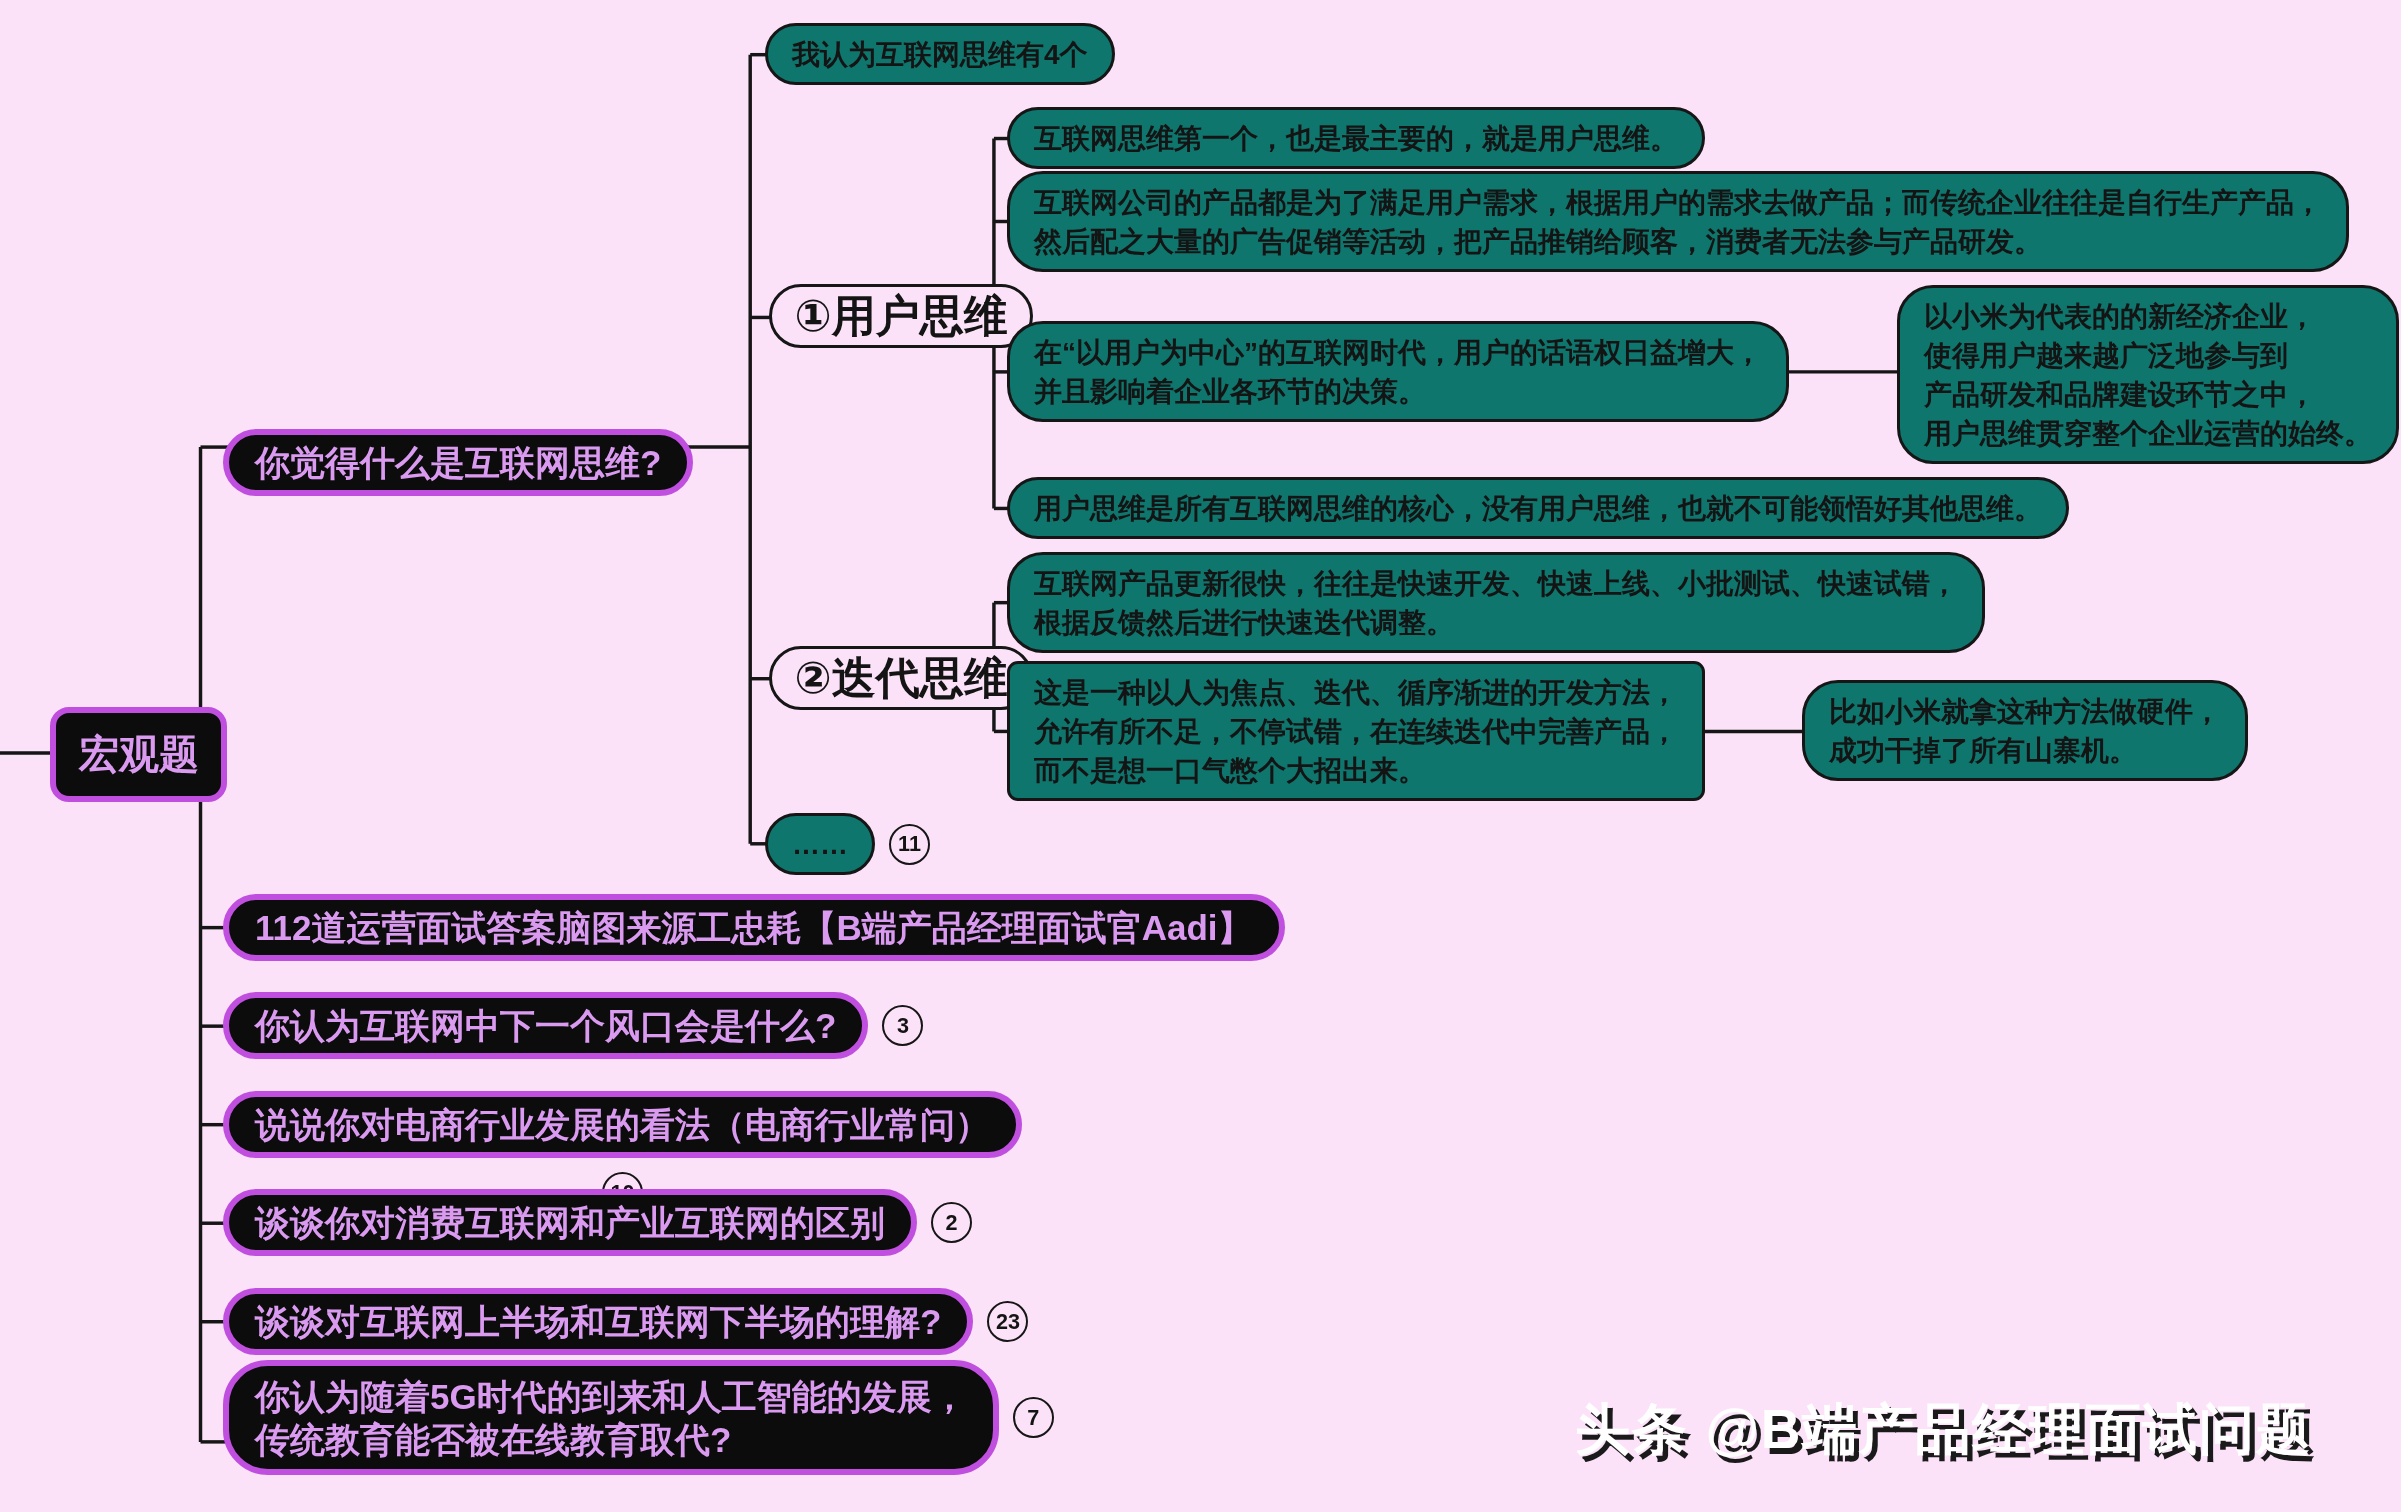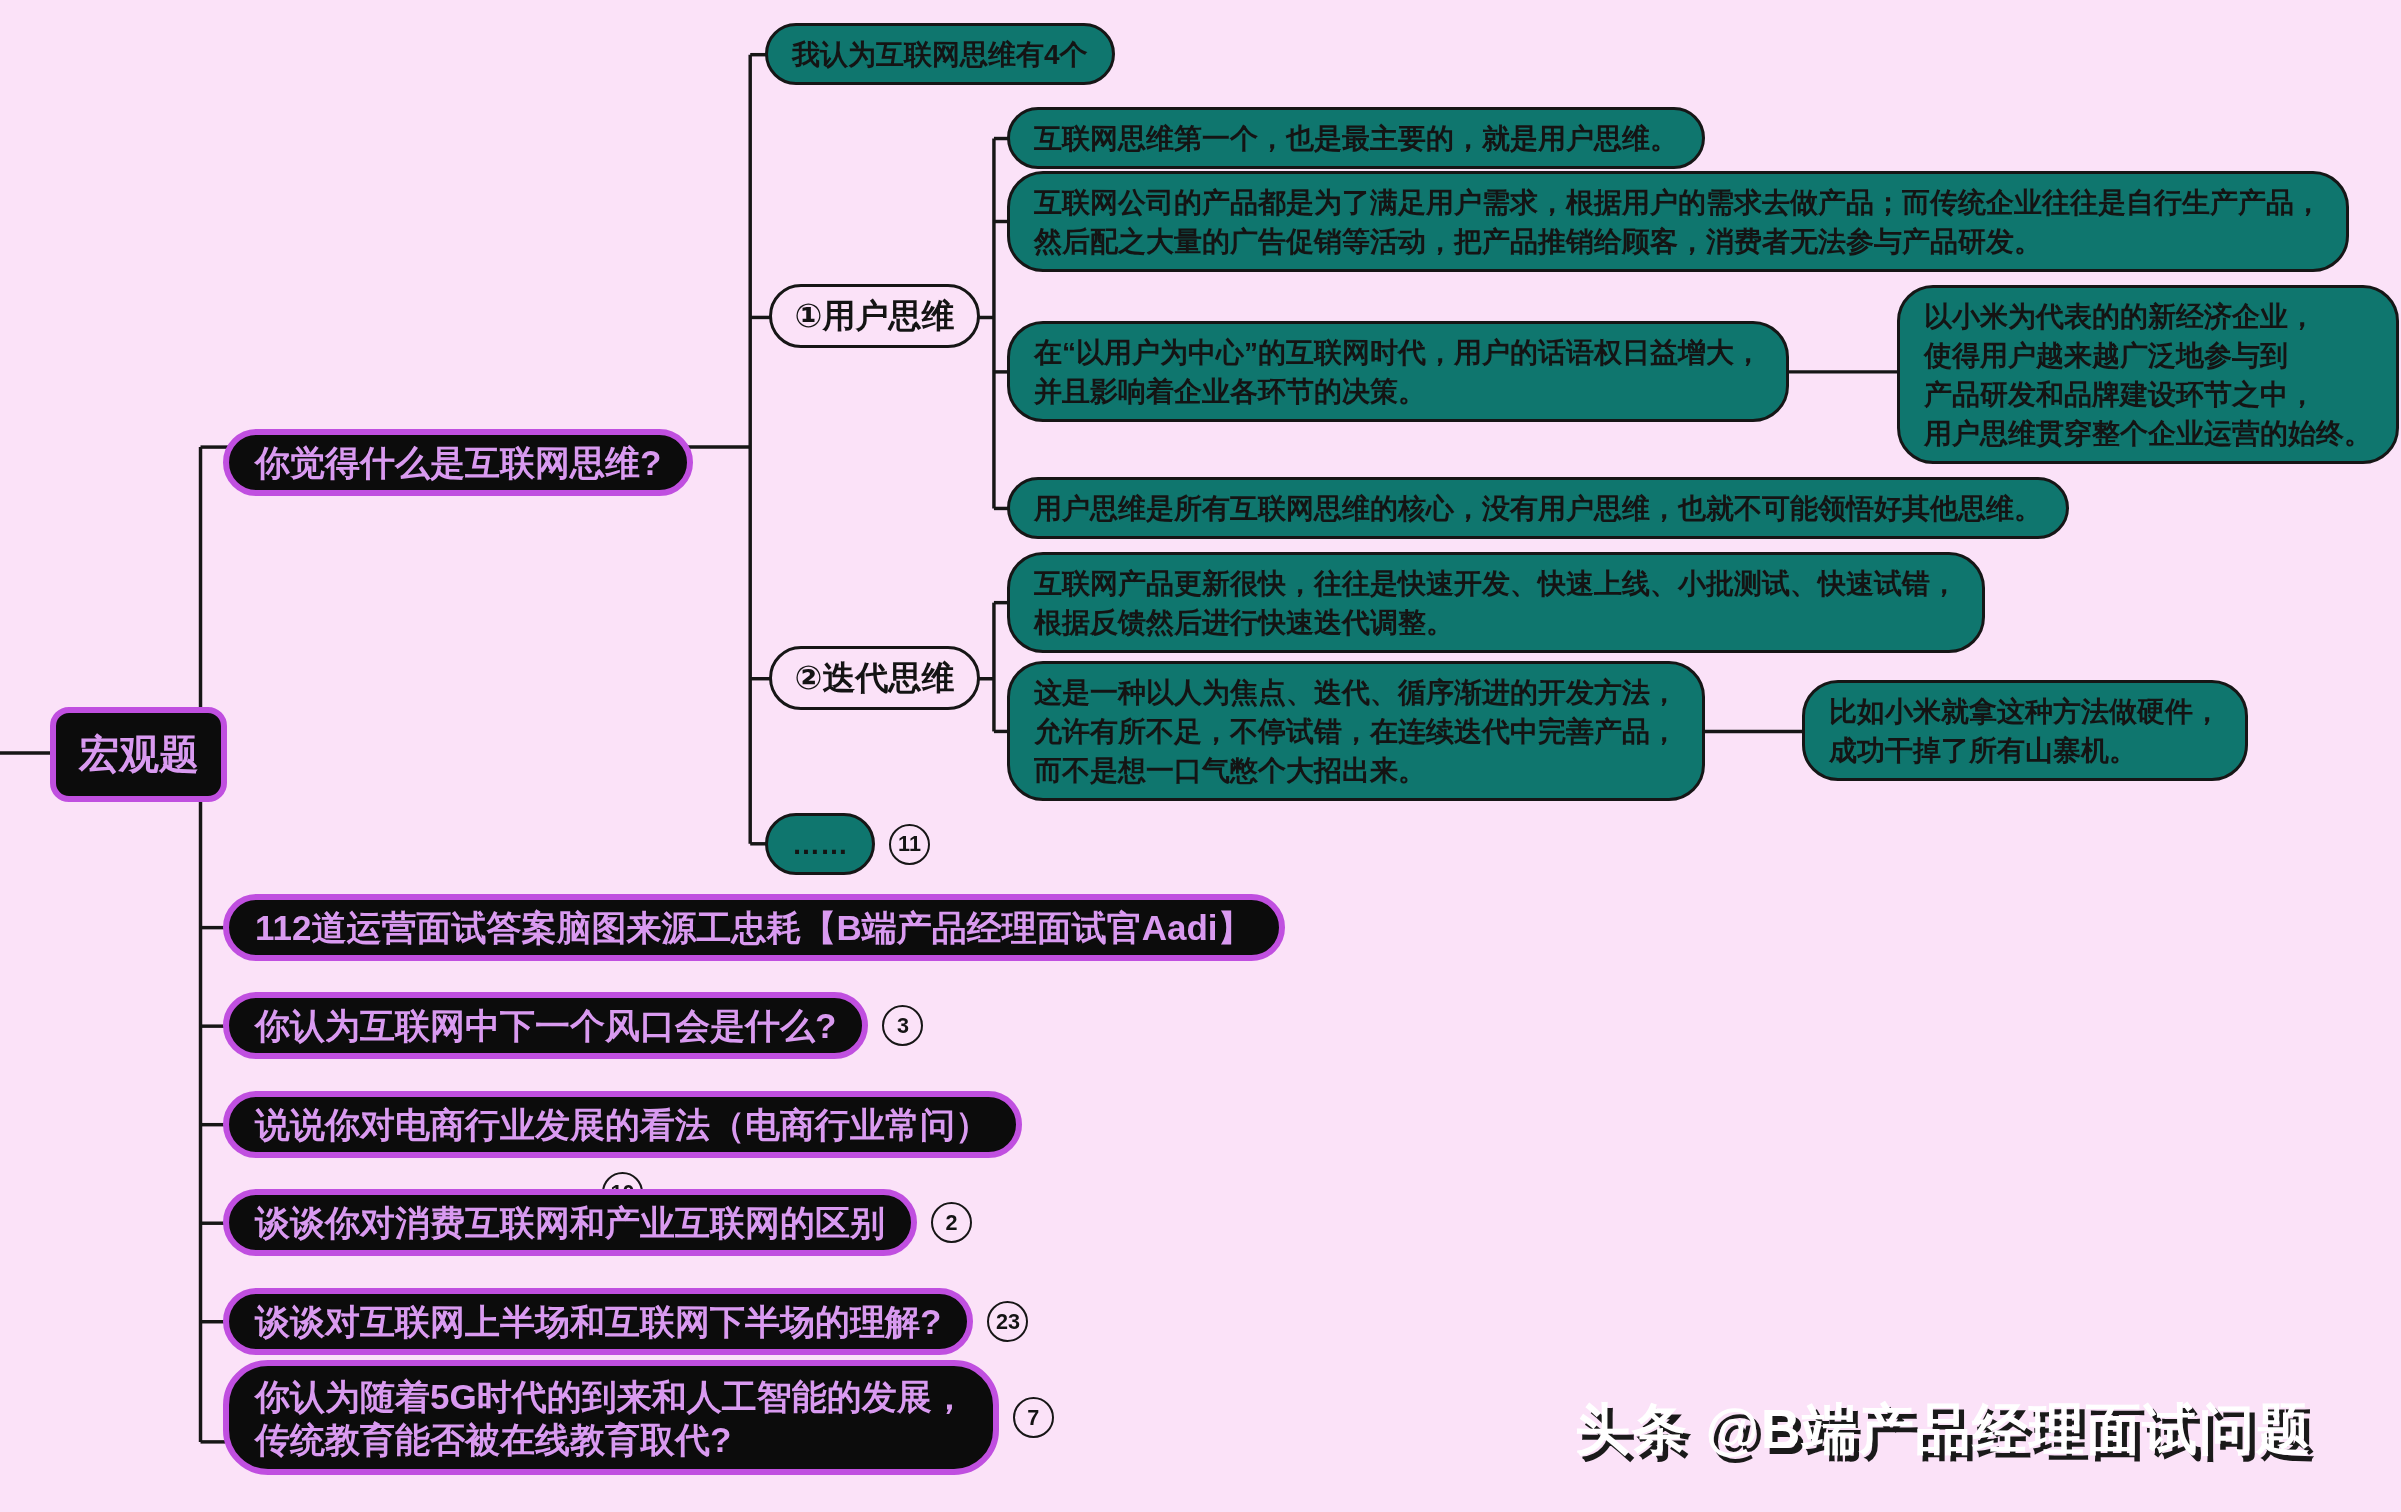--- a/index.html
+++ b/index.html
@@ -4,21 +4,21 @@
 <style>
   html,body{margin:0;padding:0;}
   body{font-family:"Liberation Sans","DejaVu Sans",sans-serif;}
   .mindmap{position:relative;width:2401px;height:1513px;background:#fbe2f8;overflow:hidden;}
   svg.wires{position:absolute;left:0;top:0;width:2401px;height:1513px;}
   svg.wires path{stroke:#161616;stroke-width:4;fill:none;}
   .node{position:absolute;box-sizing:border-box;white-space:pre;}
   .plain{background:#0f766e;border:3.5px solid #161616;border-radius:36px;
          color:#141414;font-size:28px;line-height:39px;padding:8.6px 24px;font-weight:600;}
   .topic{background:#fbe2f8;border:3.5px solid #161616;border-radius:35px;
-         color:#141414;font-size:33px;line-height:36px;padding:11.2px 22.5px;font-weight:600;}
+         color:#141414;font-size:44px;line-height:36px;padding:11.2px 22.5px;font-weight:600;}
   .pill-purple{background:#0c0c0c;border:6px solid #c04fe0;border-radius:40px;
          color:#d99af0;font-size:35px;line-height:38px;padding:8.6px 26px;font-weight:bold;}
   .pill-purple.twolines{line-height:43px;border-radius:45px;}
   .root-node{background:#0c0c0c;border:6px solid #c04fe0;border-radius:19px;
          color:#d99af0;font-size:40px;line-height:45px;padding:19px 22.5px;font-weight:bold;margin-left:40px;}
   .row{position:absolute;display:flex;align-items:center;gap:14px;}
   .row .nodef{position:static;}
   .badge{box-sizing:border-box;width:41px;height:41px;border:2.6px solid #161616;border-radius:50%;
          display:flex;align-items:center;justify-content:center;
          font-size:21.6px;color:#141414;background:transparent;flex:0 0 auto;font-weight:600;}
@@ -82,21 +82,21 @@
 产品研发和品牌建设环节之中，
 用户思维贯穿整个企业运营的始终。</div>
 
   <div class="node plain" style="left:1007px;top:477px;">用户思维是所有互联网思维的核心，没有用户思维，也就不可能领悟好其他思维。</div>
 
   <div class="node topic" style="left:769px;top:646px;">②迭代思维</div>
 
   <div class="node plain" style="left:1007px;top:552px;">互联网产品更新很快，往往是快速开发、快速上线、小批测试、快速试错，
 根据反馈然后进行快速迭代调整。</div>
 
-  <div class="node plain" style="left:1007px;top:661px;">这是一种以人为焦点、迭代、循序渐进的开发方法，
+  <div class="node plain" style="left:1007px;top:661px;border-radius:11px;">这是一种以人为焦点、迭代、循序渐进的开发方法，
 允许有所不足，不停试错，在连续迭代中完善产品，
 而不是想一口气憋个大招出来。</div>
 
   <div class="node plain" style="left:1802px;top:680px;">比如小米就拿这种方法做硬件，
 成功干掉了所有山寨机。</div>
 
   <div class="row" style="left:765px;top:813px;">
     <div class="node plain nodef">……</div>
     <div class="badge">11</div>
   </div>

